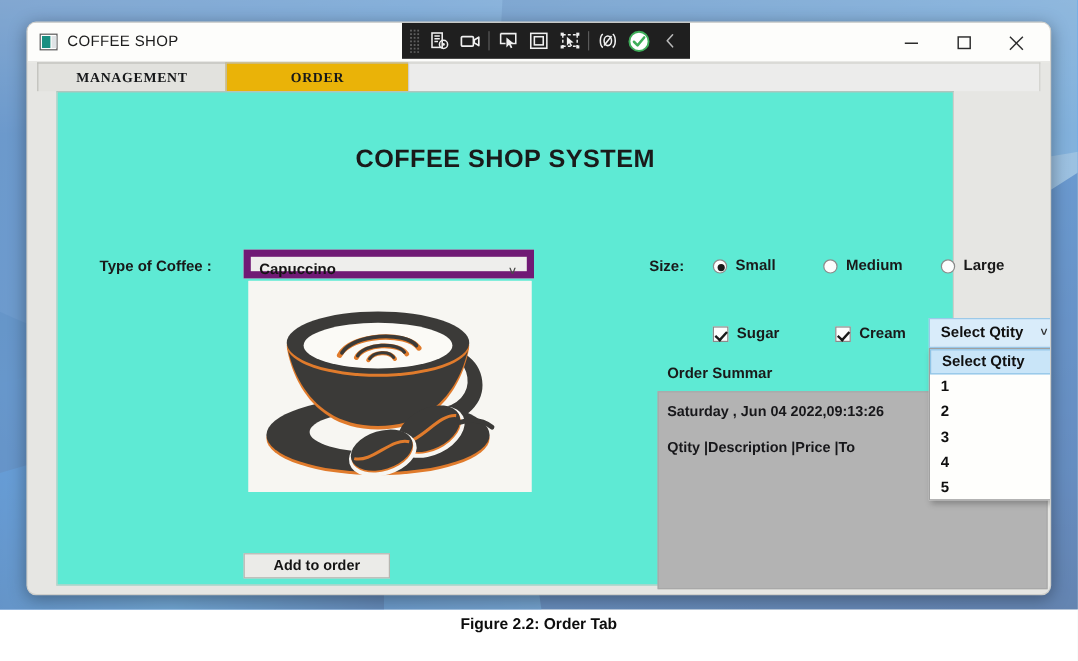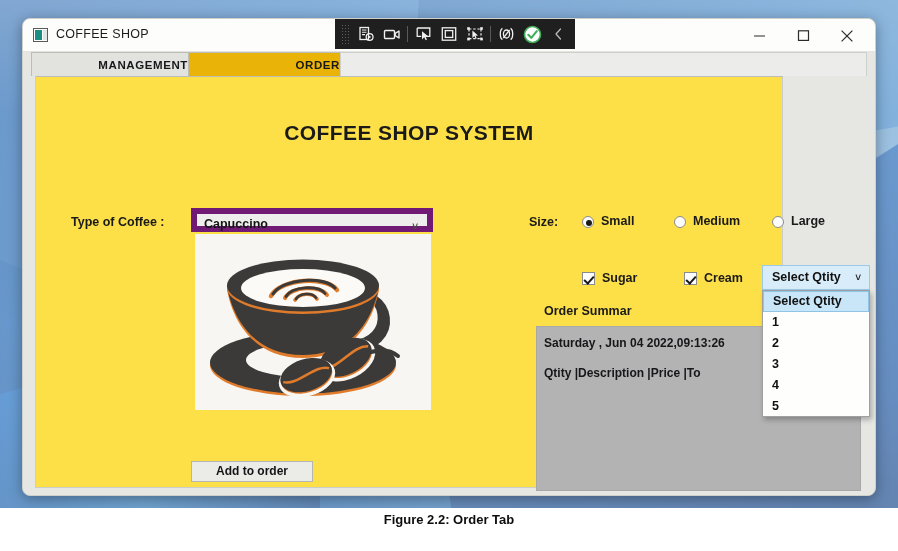--- a/index.html
+++ b/index.html
@@ -123,33 +123,34 @@
   
   #tabstrip {
     position: relative; height: 24px;
     background: #e6e6e3;
     padding-left: 8px;
   }
   #tabstrip .tabs-inner { position: absolute; left: 8px; top: 0; display: flex; }
   .tab {
     height: 24px; line-height: 24px;
     font-size: 11.5px; font-weight: bold; letter-spacing: .6px;
-    color: #16181a; text-align: right;
+    color: #16181a; text-align: center;
     border: 1px solid #bdbdb8;
     border-bottom: none;
+    font-family: Liberation Serif, serif;
   }
   .tab.inactive { background: #e2e2de; }
   .tab.active { background: #eab308; }
   .tab.filler { background: #ececeb; border-color:#cfcfcb; }
 
   
   #client {
-    position: absolute; left: 12px; top: 57px;
+    position: absolute; left: 24px; top: 57px;
     width: 748px; height: 412px;
-    background: #fde047;
+    background: #5eead4;
     border: 1px solid #cdcdc8;
     border-top: 1px solid #bdbdb8;
   }
 
   #sys-title {
     position: absolute; left: 0; top: 44px; width: 100%;
     text-align: center;
     font-size: 21px; font-weight: bold; letter-spacing: .4px;
     color: #1a1a1a;
   }

